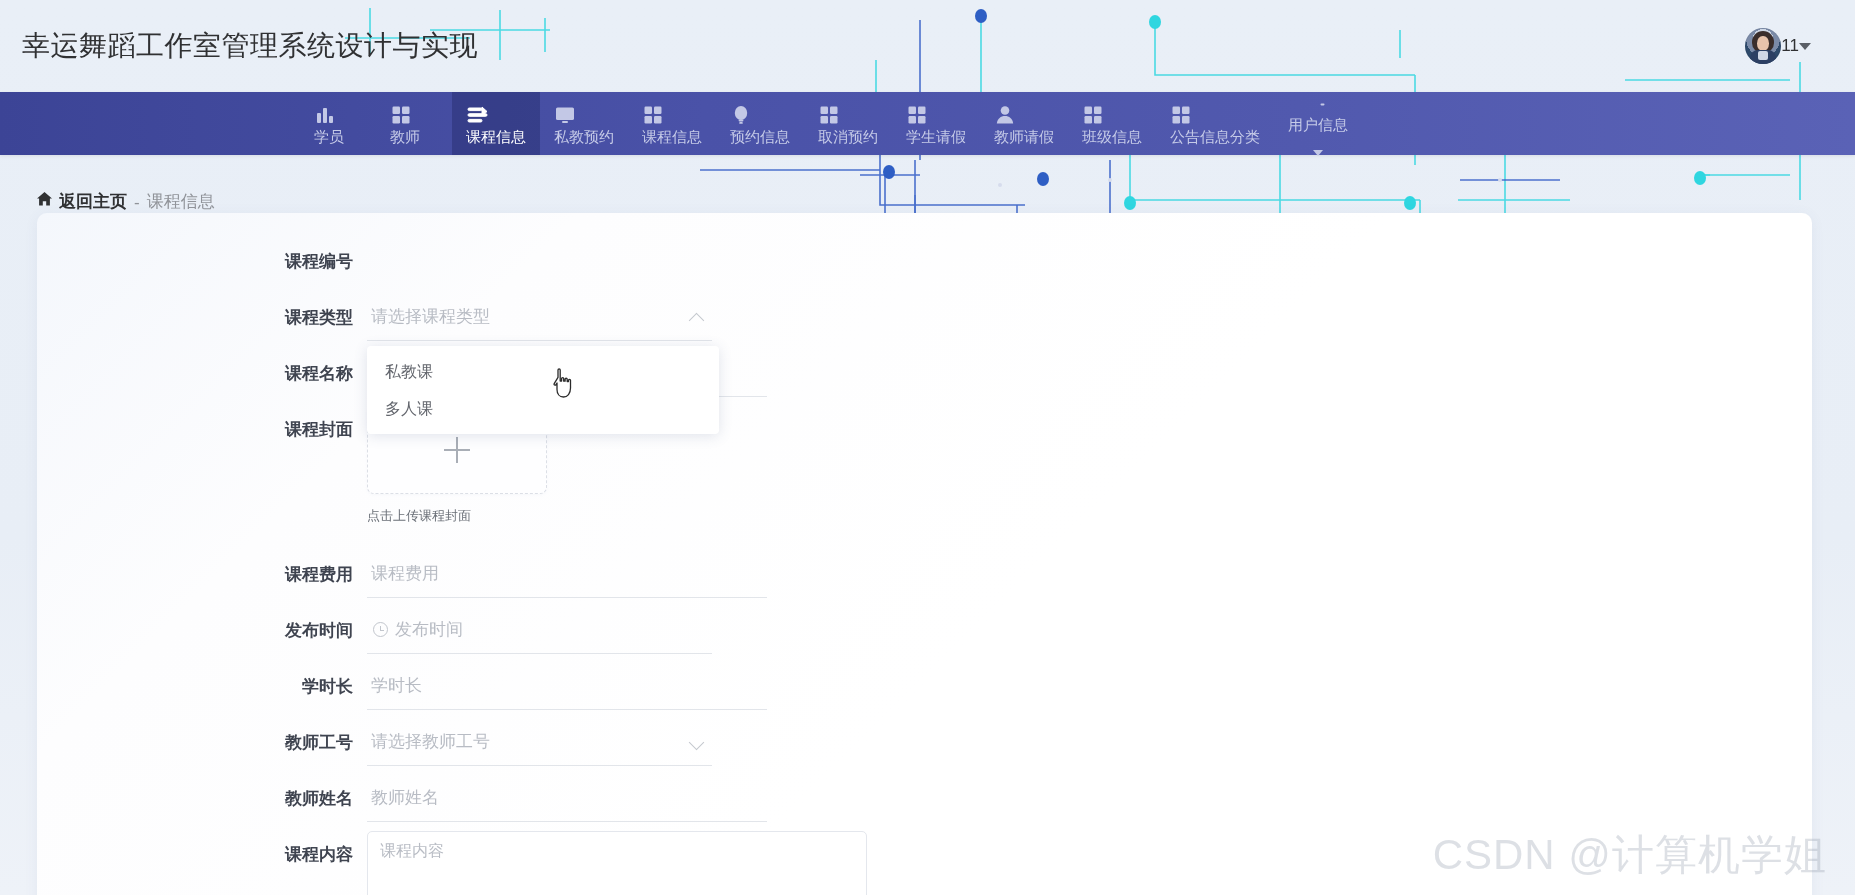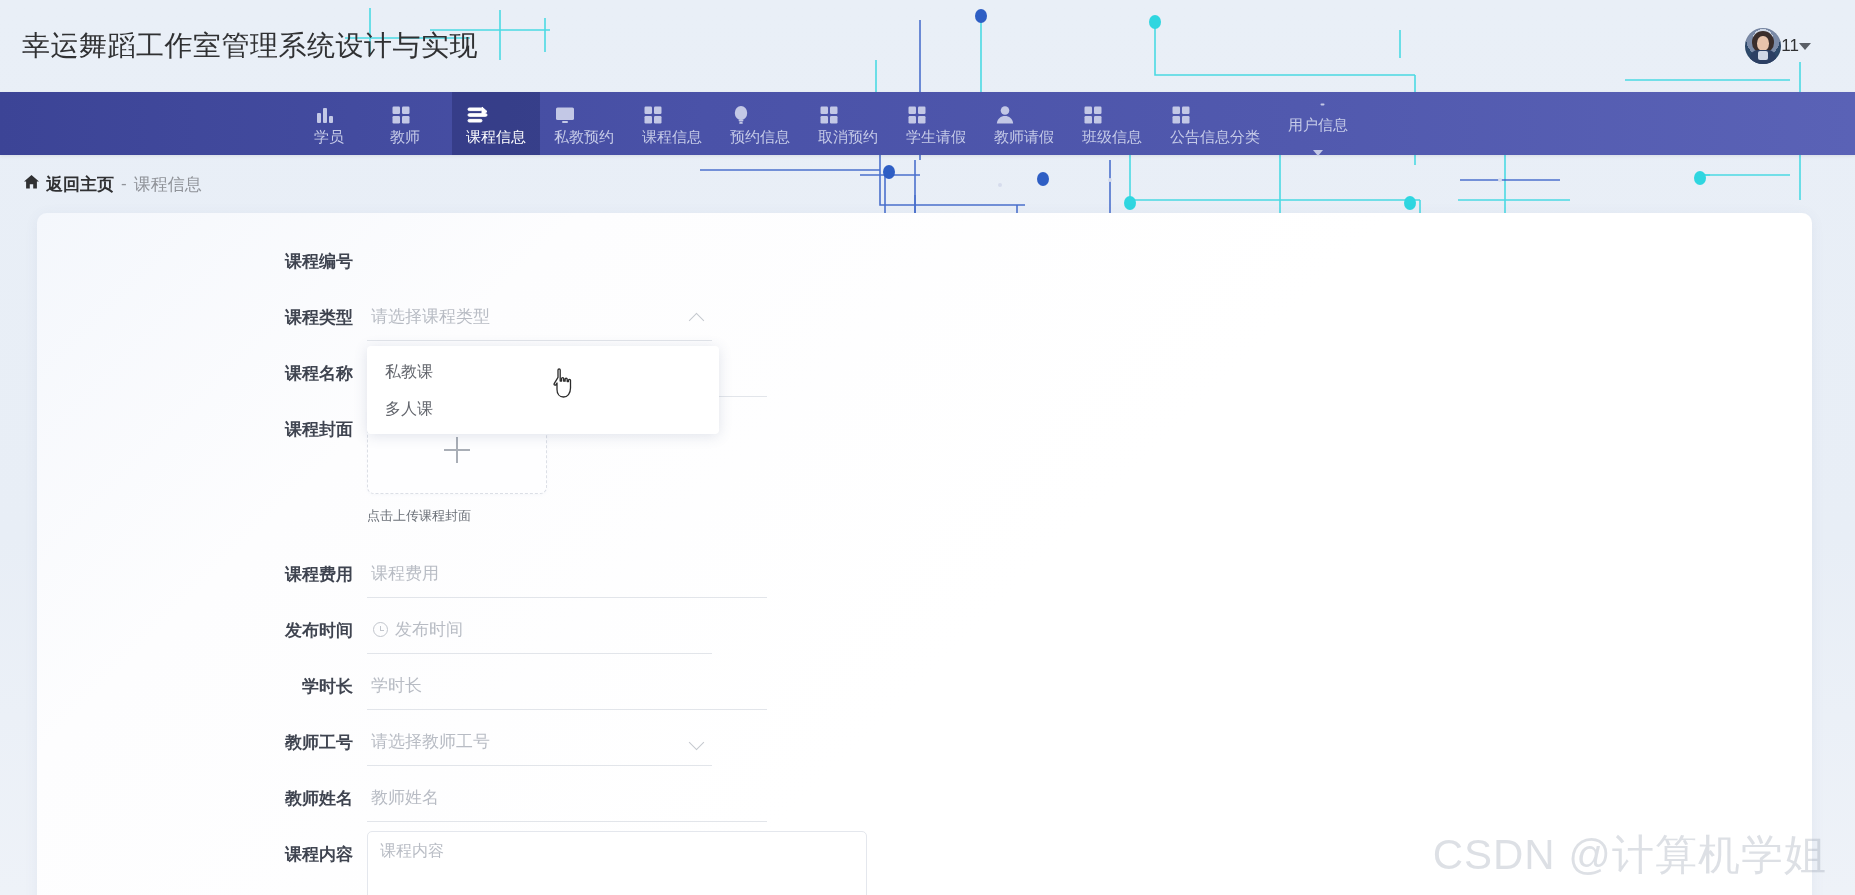--- a/index.html
+++ b/index.html
@@ -104,22 +104,22 @@
   .nav-item.with-caret .col { display:flex; flex-direction:column; align-items:center; gap:3px;}
   .mini-caret {
     width:0;height:0;border-left:5px solid transparent;border-right:5px solid transparent;
     border-top:6px solid #c3c8e6; margin-top: 12px;
   }
 
   
   .breadcrumb {
     position: relative;
     height: 58px;
-    display: flex; align-items: center;
-    padding-left: 23px;
+    display: flex; align-items: flex-end;
+    padding-left: 36px;
     gap: 7px;
     z-index: 5;
     font-size: 17px;
   }
   .crumb-home { color:#303133; font-weight:bold; display:flex; align-items:center; gap:6px; cursor:pointer;}
   .crumb-sep { color:#909399; }
   .crumb-current { color:#909399; }
 
   
   .card {

